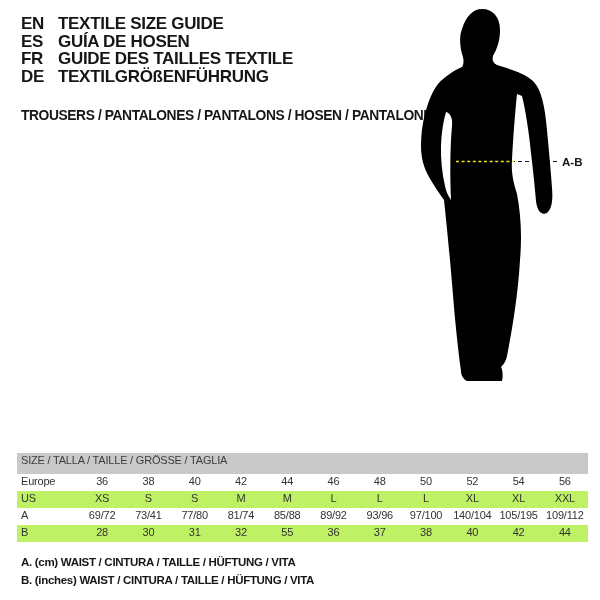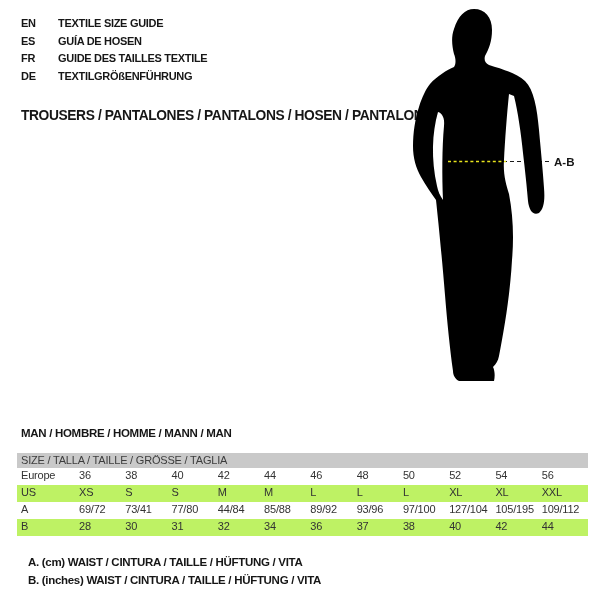--- a/index.html
+++ b/index.html
@@ -2,49 +2,49 @@
 <html><head>
 <meta charset="utf-8">
 <style>
   * { margin:0; padding:0; box-sizing:border-box; }
   html,body { width:600px; height:600px; background:#ffffff; overflow:hidden;
     font-family:"Liberation Sans","DejaVu Sans",sans-serif; color:#161616; }
   .stage { position:relative; width:600px; height:600px; background:#fff; }
 
   
   .lang-list { position:absolute; left:21px; top:15px; }
-  .lang-row { display:flex; line-height:17.6px; font-size:11px; font-weight:700;
+  .lang-row { display:flex; line-height:17.6px; font-size:17px; font-weight:700;
     letter-spacing:-0.3px; }
   .lang-code { width:37px; flex:0 0 37px; }
   .lang-label { white-space:nowrap; }
 
   
   .product-heading { position:absolute; left:21px; top:108px; font-size:13.8px;
     font-weight:700; letter-spacing:-0.4px; white-space:nowrap; }
 
   
-  .figure-wrap { position:absolute; left:392px; top:0; width:200px; height:392px; }
+  .figure-wrap { position:absolute; left:400px; top:0; width:200px; height:392px; }
 
   
   .section-heading { position:absolute; left:21px; top:427px; font-size:11.5px;
     font-weight:700; letter-spacing:-0.3px; }
 
   
   .size-table { position:absolute; left:17px; top:453px; width:571px; font-size:11px;
     letter-spacing:-0.2px; color:#333; }
-  .size-header { height:15px; line-height:15px; background:#c9c9c9; padding-left:4px;
+  .size-header { height:21px; line-height:15px; background:#c9c9c9; padding-left:4px;
     color:#3d3d3d; }
   .t-row { display:grid; grid-template-columns:62px repeat(11,1fr); height:17px;
     line-height:15.5px; }
   .t-row.stripe { background:#bef264; }
   .t-label { padding-left:4px; text-align:left; }
-  .t-cell { }
+  .t-cell { text-align:center; }
 
   
-  .notes { position:absolute; left:28px; top:554px; }
+  .notes { position:absolute; left:21px; top:554px; }
   .note-line { line-height:17.6px; font-size:11.5px; font-weight:700;
     letter-spacing:-0.3px; white-space:nowrap; }
 </style>
 </head>
 <body>
 
 <div class="stage">
 
   <div class="lang-list">
     <div class="lang-row">
@@ -112,21 +112,20 @@
         C 50,176 50,148 52,126
         C 53,118 50,113 46,112
         Z"></path>
 
       <line x1="56" y1="161.5" x2="114" y2="161.5" stroke="#e8e41c" stroke-width="1.3" stroke-dasharray="3 2.6"></line>
 
       <text x="162" y="166" font-size="11.5" font-weight="700" fill="#161616" font-family="Liberation Sans, DejaVu Sans, sans-serif">A-B</text>
     </svg>
   </div>
 
-  <div class="section-heading">MAN / HOMBRE / HOMME / MANN / MAN</div>
 
   <div class="size-table">
     <div class="size-header">SIZE / TALLA / TAILLE / GRÖSSE / TAGLIA</div>
 
     <div class="t-row">
       <span class="t-label">Europe</span>
       <span class="t-cell">36</span>
       <span class="t-cell">38</span>
       <span class="t-cell">40</span>
       <span class="t-cell">42</span>
@@ -152,37 +151,37 @@
       <span class="t-cell">XL</span>
       <span class="t-cell">XL</span>
       <span class="t-cell">XXL</span>
     </div>
 
     <div class="t-row">
       <span class="t-label">A</span>
       <span class="t-cell">69/72</span>
       <span class="t-cell">73/41</span>
       <span class="t-cell">77/80</span>
-      <span class="t-cell">44/84</span>
+      <span class="t-cell">81/74</span>
       <span class="t-cell">85/88</span>
       <span class="t-cell">89/92</span>
       <span class="t-cell">93/96</span>
       <span class="t-cell">97/100</span>
-      <span class="t-cell">127/104</span>
+      <span class="t-cell">140/104</span>
       <span class="t-cell">105/195</span>
       <span class="t-cell">109/112</span>
     </div>
 
     <div class="t-row stripe">
       <span class="t-label">B</span>
       <span class="t-cell">28</span>
       <span class="t-cell">30</span>
       <span class="t-cell">31</span>
       <span class="t-cell">32</span>
-      <span class="t-cell">34</span>
+      <span class="t-cell">55</span>
       <span class="t-cell">36</span>
       <span class="t-cell">37</span>
       <span class="t-cell">38</span>
       <span class="t-cell">40</span>
       <span class="t-cell">42</span>
       <span class="t-cell">44</span>
     </div>
   </div>
 
   <div class="notes">

